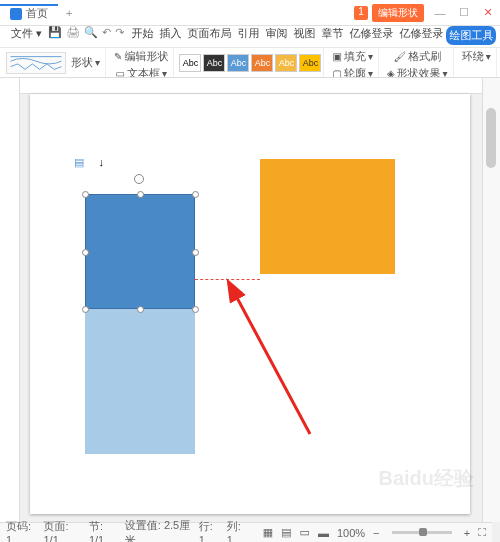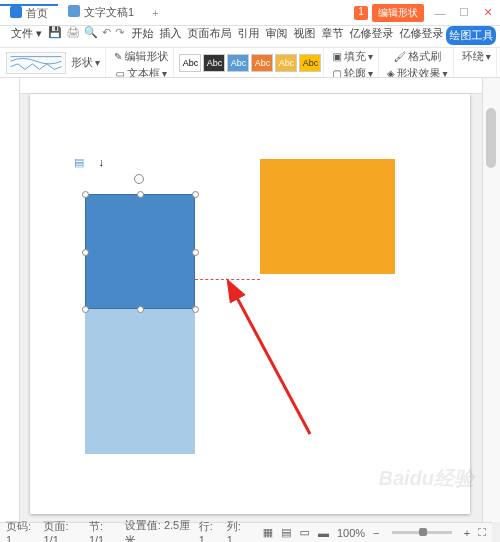--- a/index.html
+++ b/index.html
@@ -1,19 +1,19 @@
 <!DOCTYPE html>
 <html><head>
 <meta charset="utf-8">
 <style>
 * { margin:0; padding:0; box-sizing:border-box; font-family:"Microsoft YaHei",sans-serif; font-size:11px; }
 body { background:#f0f0f0; width:500px; height:542px; overflow:hidden; position:relative; }
 
 .titlebar { height:26px; background:#fff; display:flex; align-items:center; border-bottom:1px solid #e0e0e0; }
-.tab { padding:0 10px; display:flex; align-items:flex-start; gap:4px; font-size:11px; color:#555; }
+.tab { padding:0 10px; display:flex; align-items:center; gap:4px; font-size:11px; color:#555; }
 .tab.active { background:#fff; border-top:2px solid #2a7de1; }
 .tab-icon { width:12px; height:12px; background:#2a7de1; border-radius:2px; }
 .new-tab { padding:0 8px; color:#999; cursor:pointer; }
 .spacer { flex:1; }
 .win-badge { background:#ff6b35; color:#fff; padding:2px 6px; border-radius:2px; font-size:10px; margin-right:4px; }
 .win-btn { width:24px; text-align:center; color:#999; }
 
 .menubar { height:22px; background:#fff; display:flex; align-items:flex-start; padding:0 4px; font-size:11px; color:#444; border-bottom:1px solid #e8e8e8; overflow:hidden; }
 .app-icon { width:14px; height:14px; background:#2a7de1; border-radius:2px; margin-right:4px; }
 .menu-item { padding:0 3px; white-space:nowrap; }
@@ -46,37 +46,33 @@
 .orange-rect { position:absolute; left:230px; top:65px; width:135px; height:115px; background:#f5a623; }
 .dashed-guide { position:absolute; left:165px; top:185px; width:65px; border-top:1px dashed #e74c3c; }
 
 .sel-handle { position:absolute; width:7px; height:7px; background:#fff; border:1px solid #888; border-radius:50%; }
 .rotate-handle { position:absolute; width:10px; height:10px; border:1px solid #888; border-radius:50%; background:#fff; left:104px; top:80px; }
 
 .tags { position:absolute; left:44px; top:62px; display:flex; gap:14px; }
 
 .arrow { position:absolute; left:170px; top:180px; pointer-events:none; }
 
-.watermark { position:absolute; right:26px; bottom:30px; color:rgba(0,0,0,.08); font-size:20px; font-weight:bold;font-style:italic; }
+.watermark { position:absolute; right:26px; bottom:30px; color:rgba(0,0,0,.08); font-size:20px; font-weight:bold; }
 
 .statusbar { position:absolute; bottom:0; left:0; right:8px; height:20px; background:#f8f8f8; border-top:1px solid #ddd; display:flex; align-items:center; padding:0 6px; font-size:10px; color:#666; gap:8px; }
 .zoom-slider { width:70px; height:3px; background:#ccc; position:relative; margin:0 4px; }
 .zoom-thumb { position:absolute; left:45%; top:-3px; width:8px; height:8px; background:#888; border-radius:2px; }
 </style>
 </head>
 <body>
 
 <div class="titlebar">
   <div class="tab active">
     <span class="tab-icon"></span>
     <span>首页</span>
-  </div>
-  <div class="tab">
-    <span class="tab-icon" style="background:#5b9bd5"></span>
-    <span>文字文稿1</span>
   </div>
   <div class="new-tab">+</div>
   <div class="spacer"></div>
   <div style="background:#ff6b35;color:#fff;width:14px;height:14px;border-radius:2px;text-align:center;font-size:10px;margin-right:4px;">1</div>
   <div class="win-badge">编辑形状</div>
   <div class="win-btn">—</div>
   <div class="win-btn">☐</div>
   <div class="win-btn" style="color:#e55">✕</div>
 </div>
 

